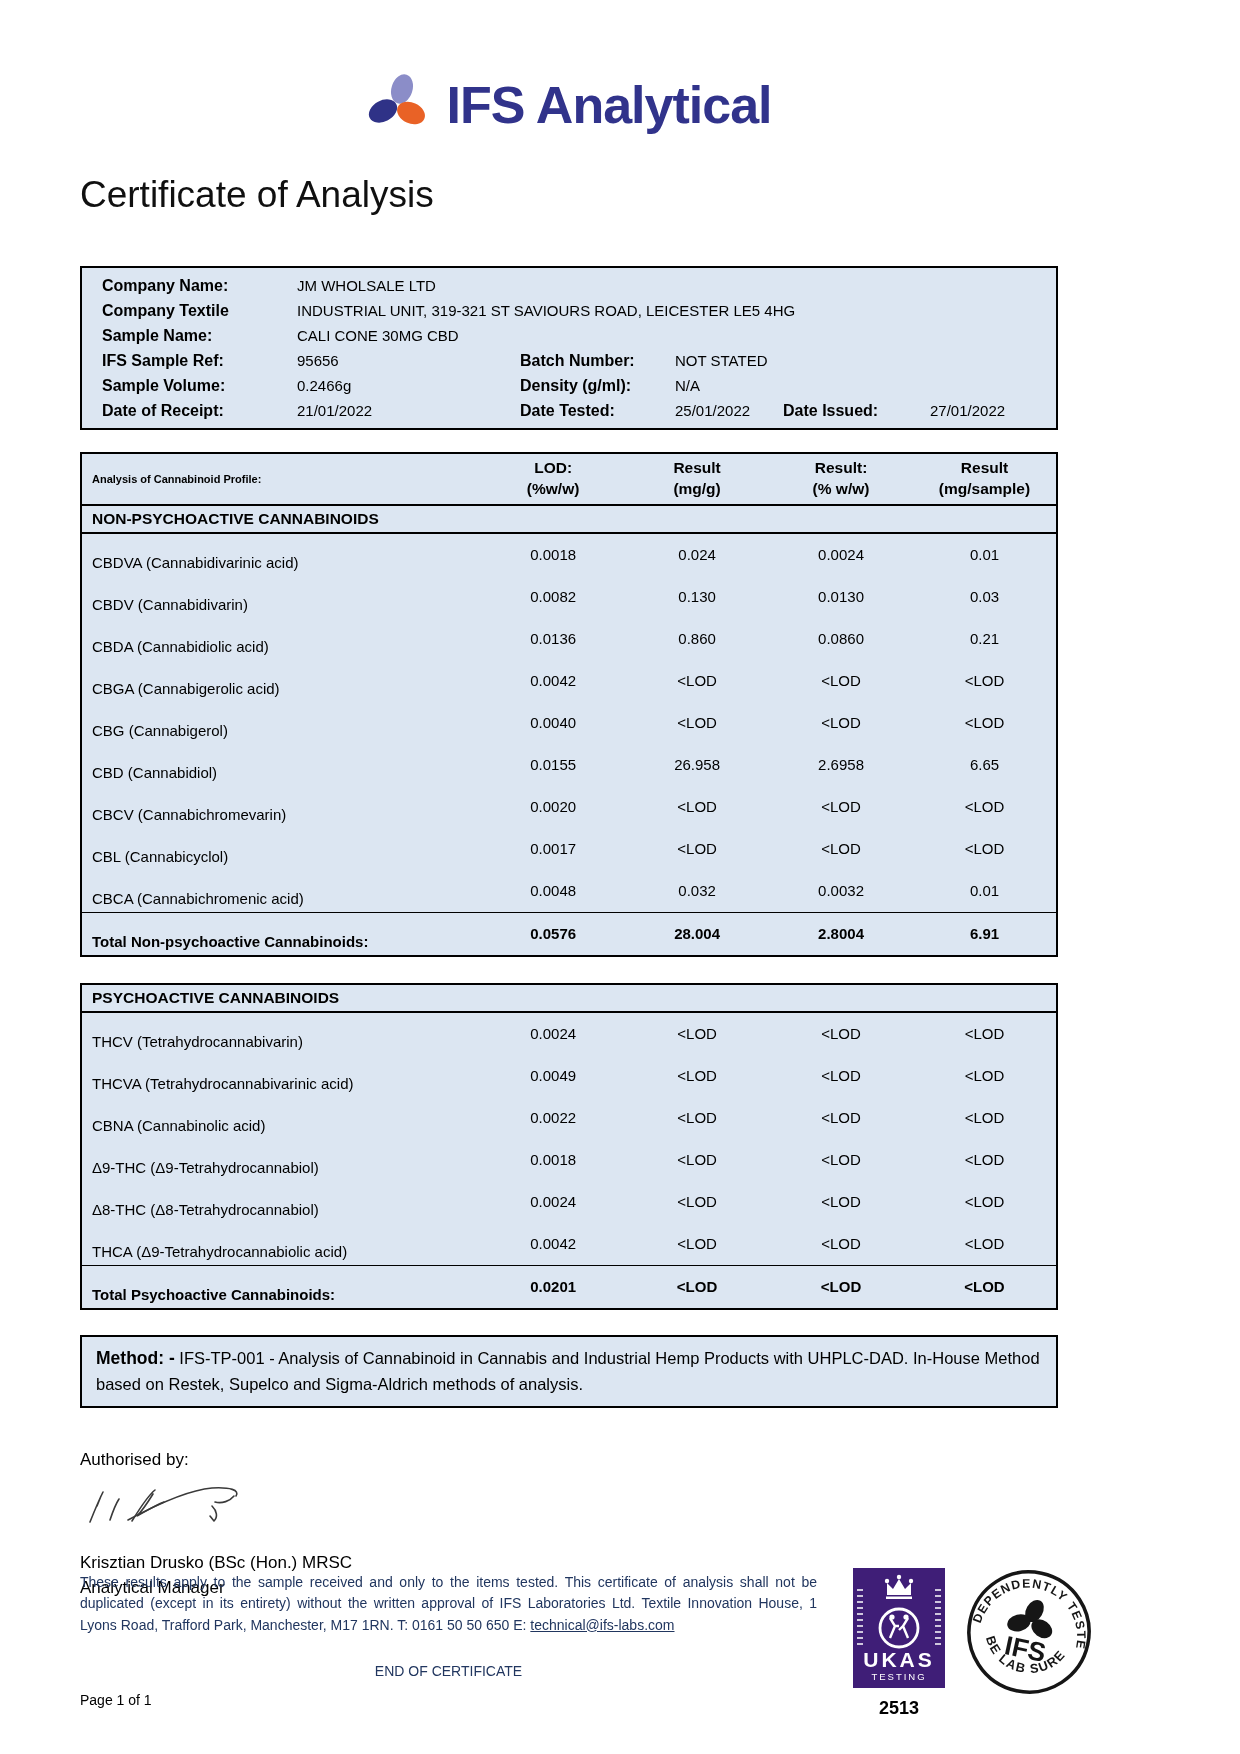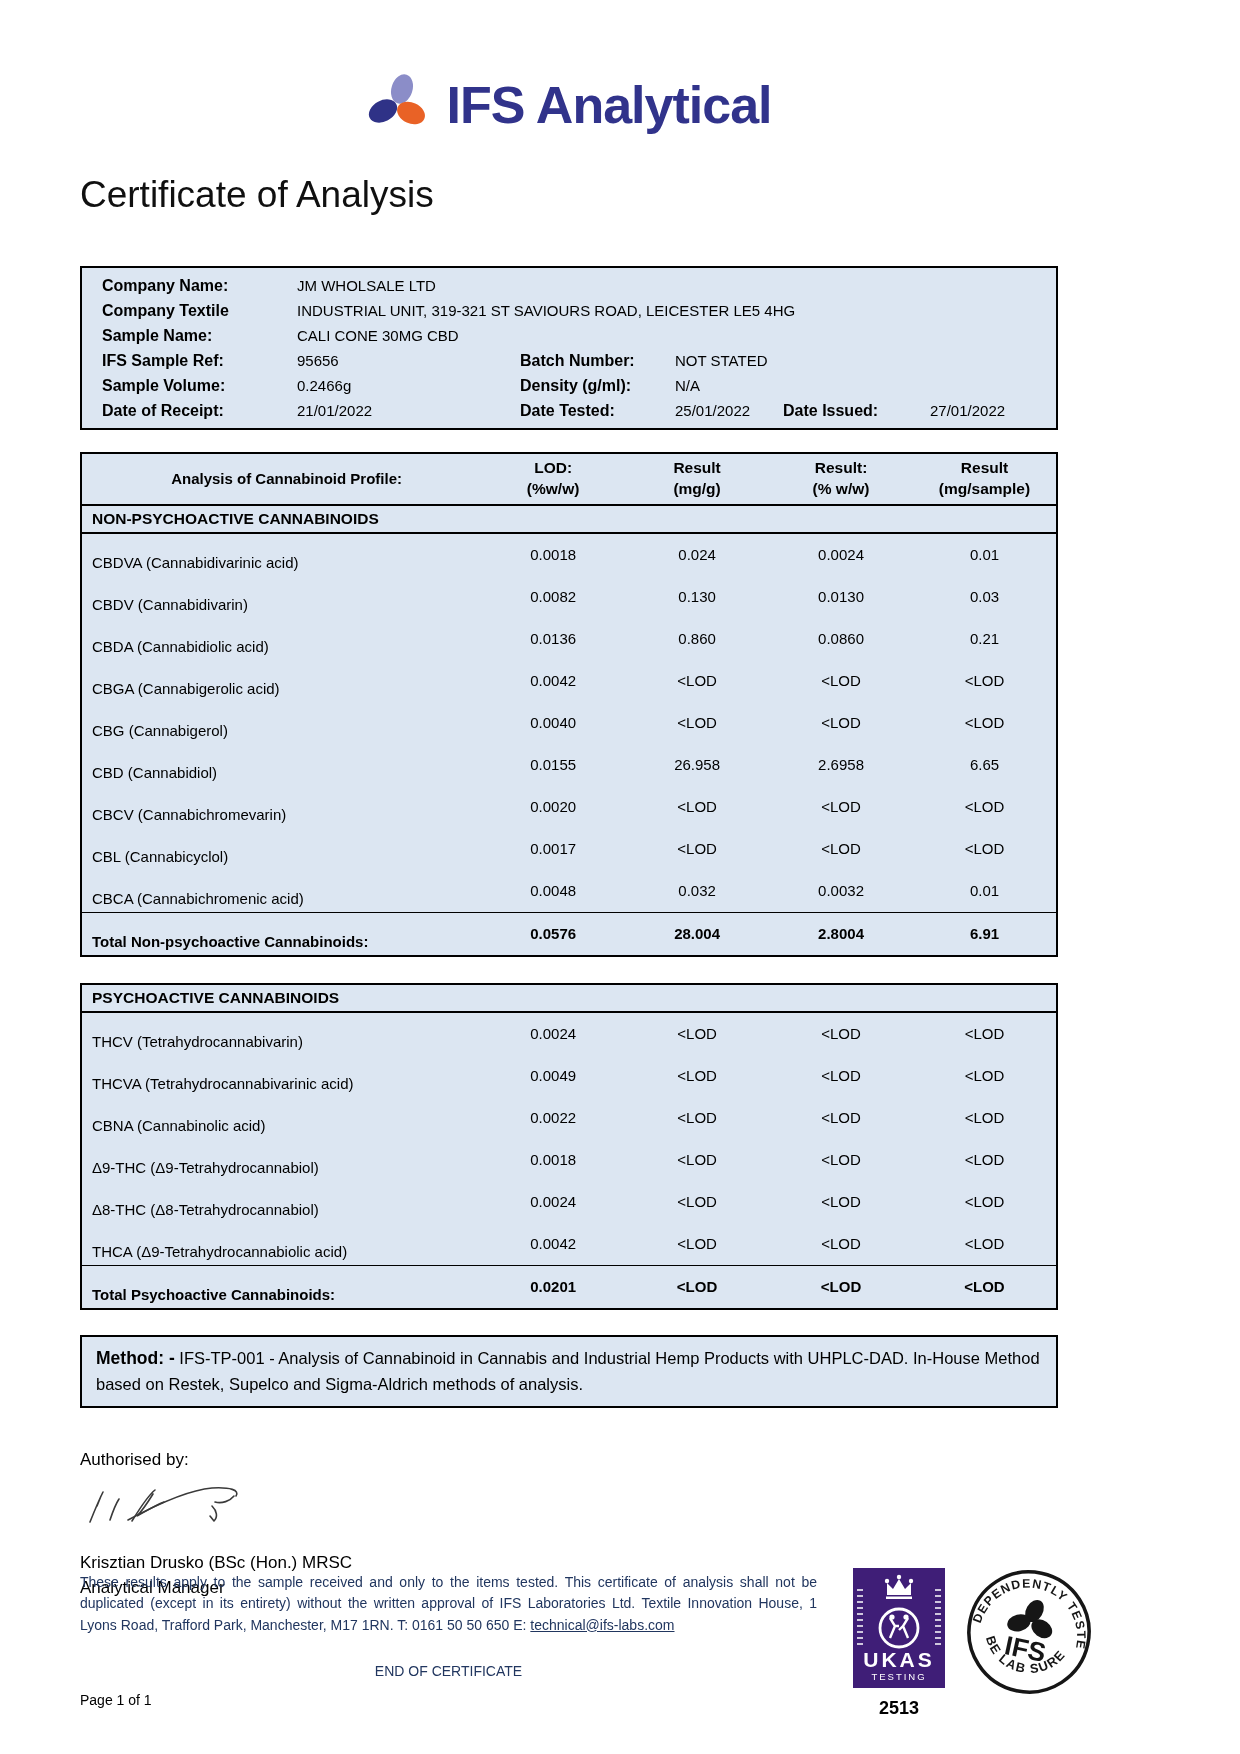--- a/index.html
+++ b/index.html
@@ -21,21 +21,21 @@
   .ival{font-size:15px;}
   .sp5{grid-column:2/7;}
   .sp3{grid-column:4/7;}
 
   
   table.results{width:100%;border-collapse:collapse;background:#dce6f2;border:2px solid #000;
                 table-layout:fixed;margin-top:22px;}
   table.results col.c0{width:41%;}
   table.results col.cn{width:14.75%;}
   thead tr{border-bottom:2px solid #000;}
-  th.h-name{text-align:center;padding:6px 0 6px 10px;font-size:15px;vertical-align:middle;}
+  th.h-name{text-align:left;padding:6px 0 6px 10px;font-size:11px;vertical-align:middle;}
   th.h-col{font-size:15.5px;font-weight:bold;padding:4px 0;line-height:1.35;vertical-align:middle;}
   td.section{font-weight:bold;font-size:15.5px;text-align:left;padding:4px 0 4px 10px;
              border-bottom:2px solid #000;}
   .c-name{font-size:15px;text-align:left;padding:18px 0 3px 10px;height:21px;white-space:nowrap;}
   .c-val{font-size:15px;text-align:center;padding:3px 0;height:21px;}
   tbody.totals{font-weight:bold;}
   tbody.totals tr{border-top:1.5px solid #000;}
 
   
   .method-box{margin-top:25px;background:#dce6f2;border:2px solid #000;padding:8px 14px;

